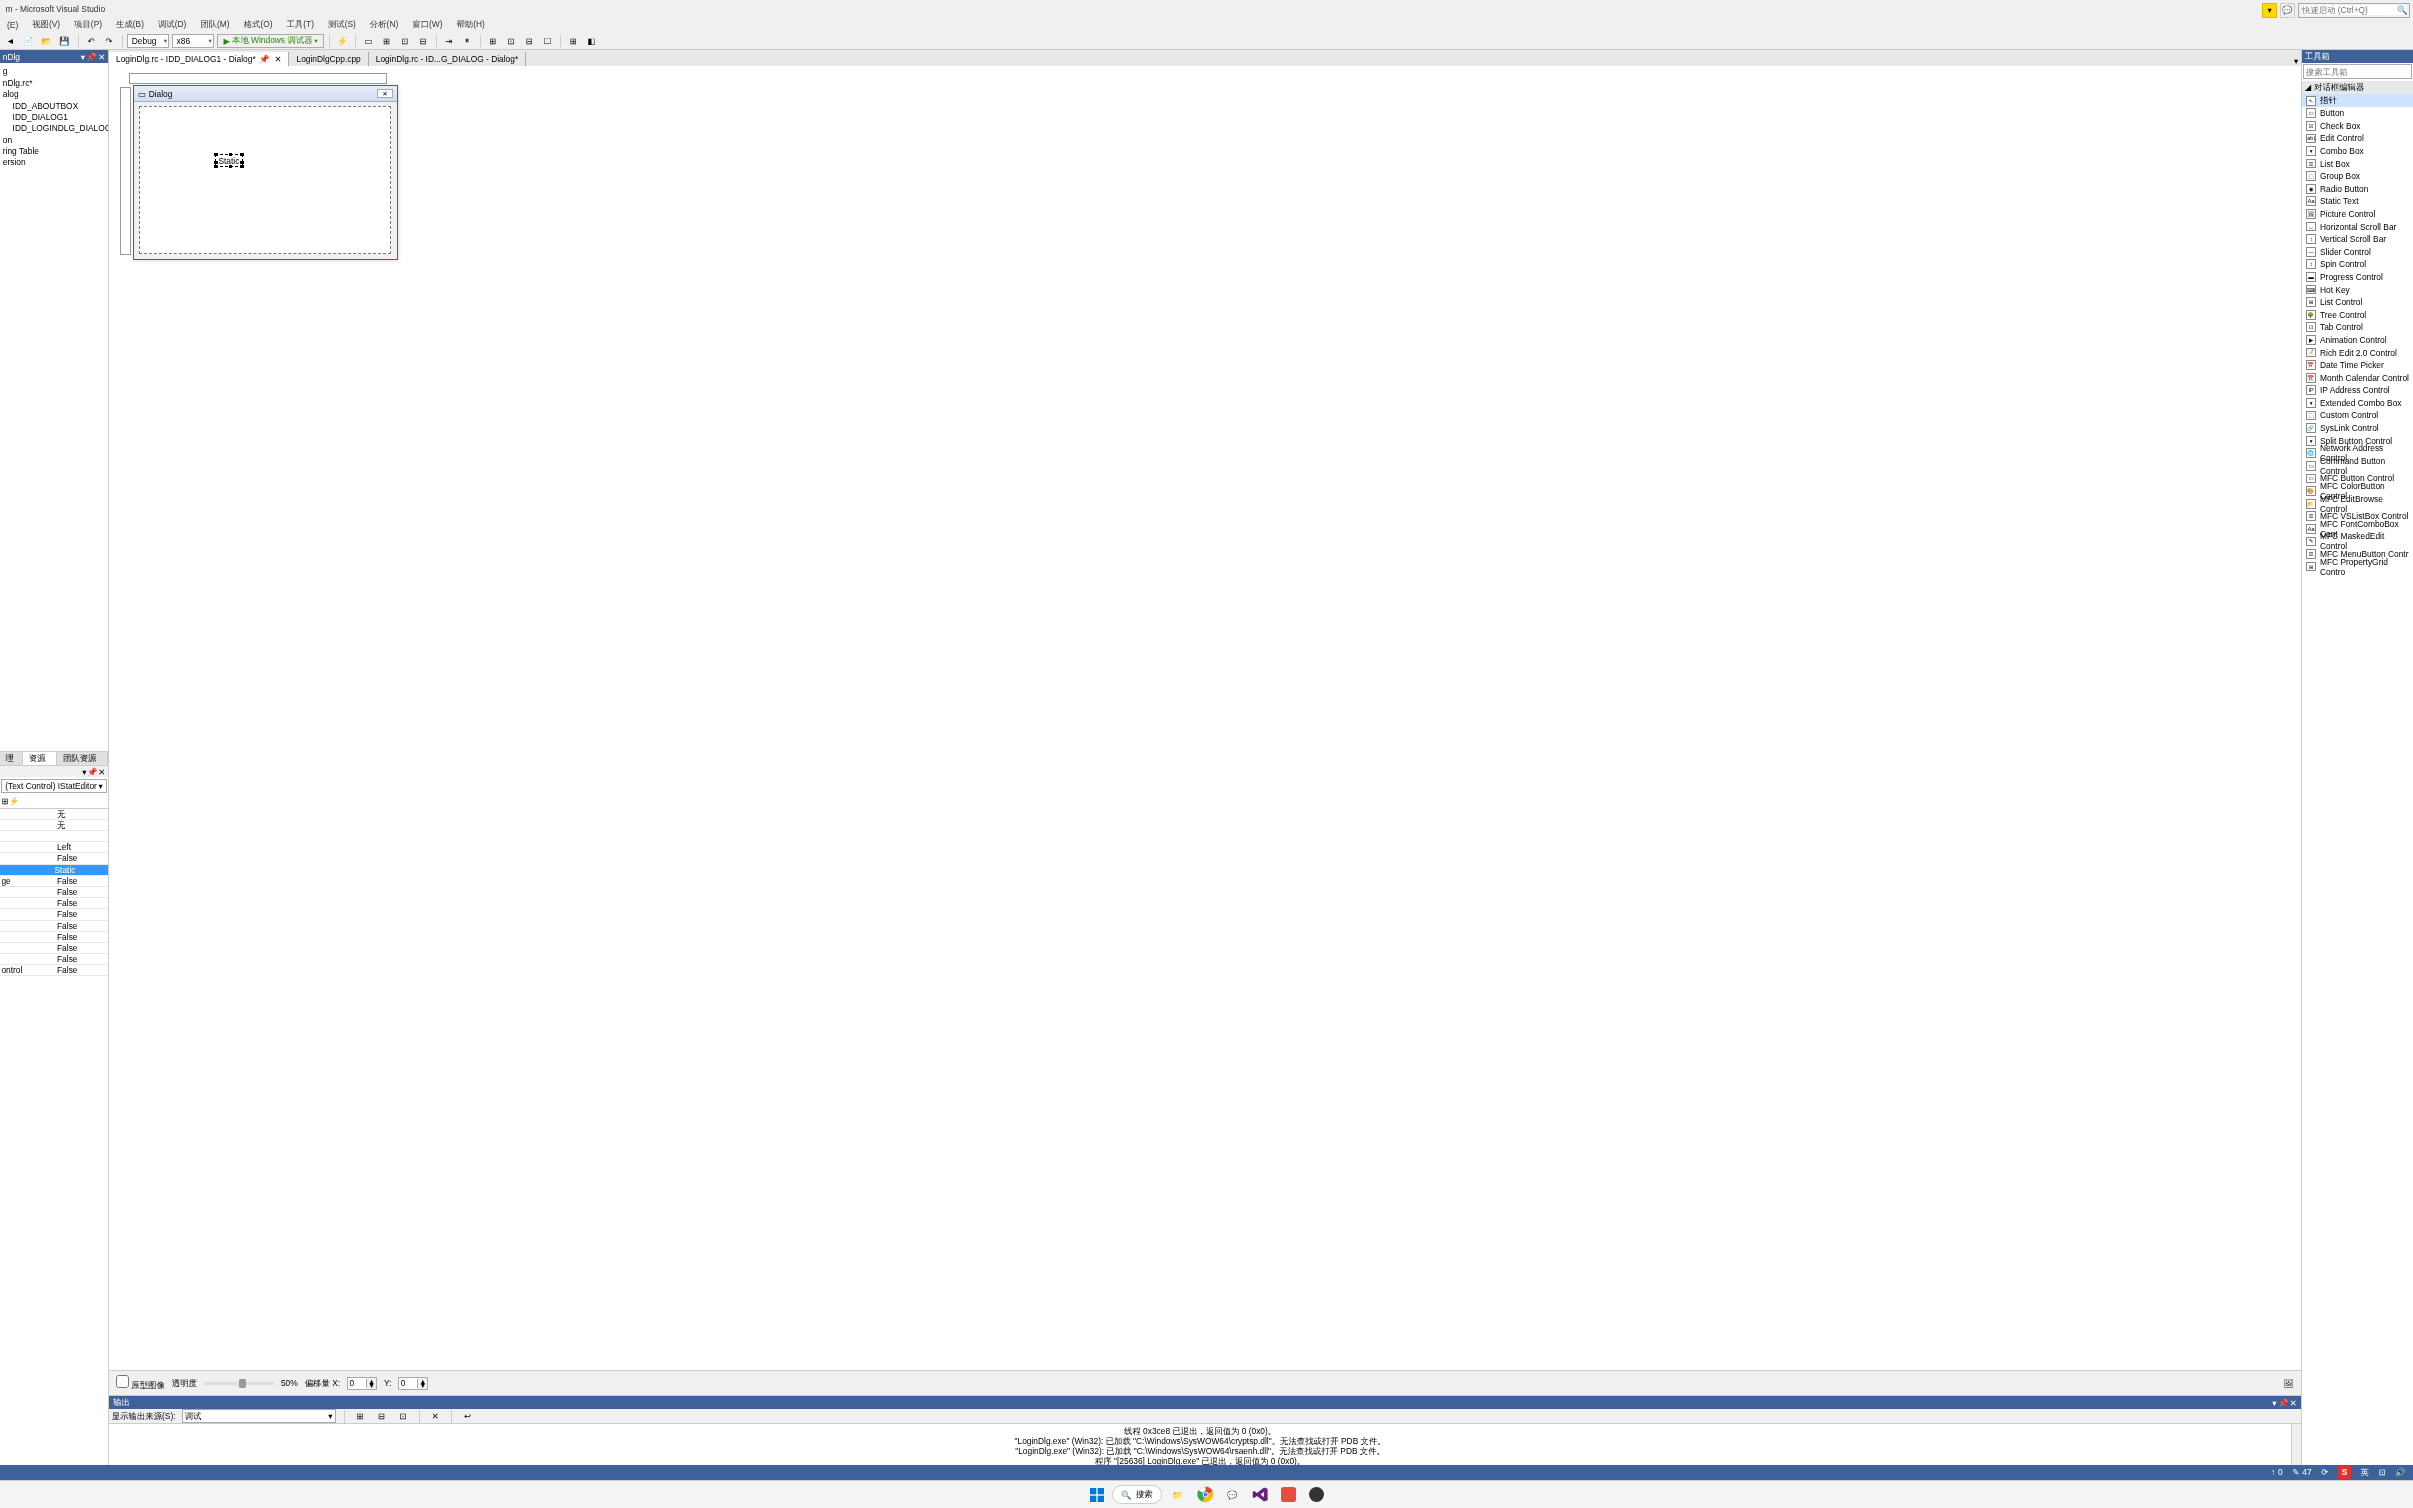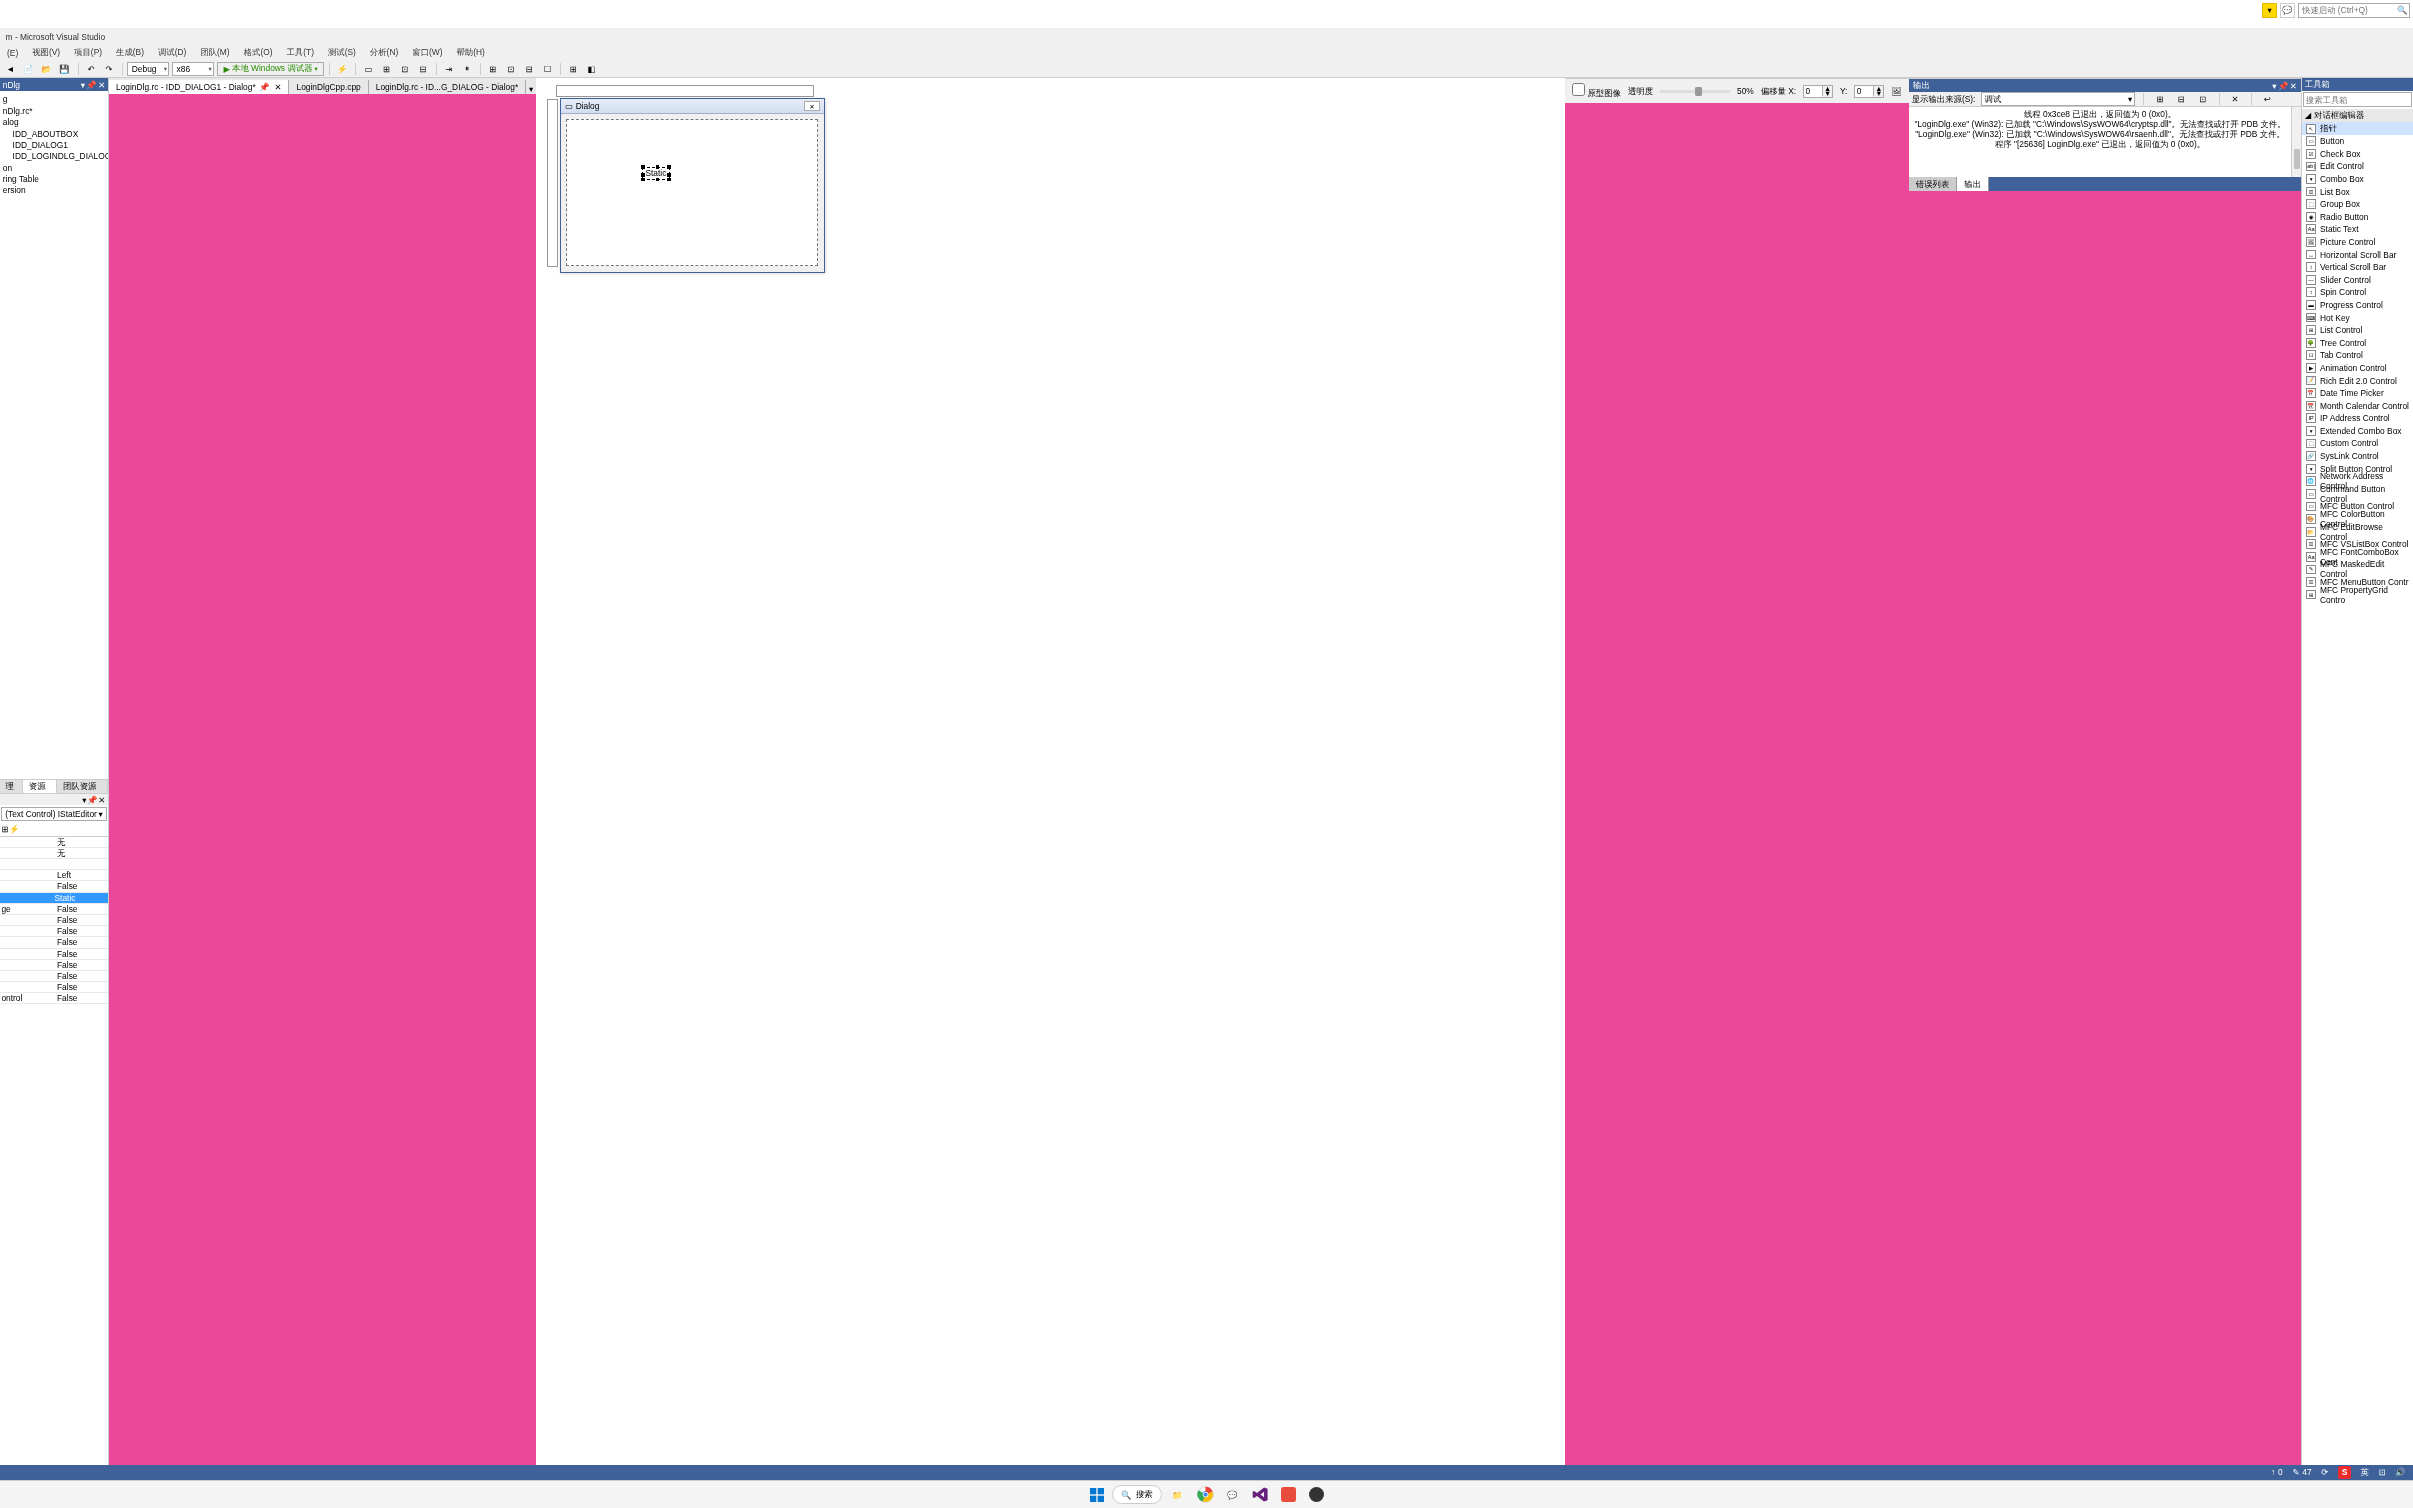--- a/index.html
+++ b/index.html
@@ -1,18 +1,18 @@
 <!DOCTYPE html>
 <html><head>
   <meta charset="utf-8">
   <style>
     * { margin: 0; padding: 0; box-sizing: border-box; font-family: "Microsoft YaHei", sans-serif; font-size: 8.4px; }
     body { background: #ffffff; width: 2413px; height: 1508px; overflow: hidden; position: relative; }
     
-    .title-bar { height: 17px; background: #f0f0f0; display: flex; align-items: center; padding-left: 5.6px; color: #333; margin-top: 28px; }
+    .title-bar { height: 17px; background: #f0f0f0; display: flex; align-items: center; padding-left: 5.6px; color: #333; }
     
     .menu-bar { height: 15.4px; background: #f0f0f0; display: flex; align-items: center; padding-left: 0; }
     .menu-item { padding: 0 7px; cursor: pointer; color: #333; }
     
     .top-right-search { position: absolute; top: 2.8px; right: 2.8px; display: flex; align-items: center; gap: 2.8px; }
     .yellow-flag { width: 15.4px; height: 15.4px; background: #ffd800; border: 0.7px solid #e5b800; display: flex; align-items: center; justify-content: center; }
     .feedback-icon { width: 15.4px; height: 15.4px; display: flex; align-items: center; justify-content: center; border: 0.7px solid #ccc; }
     .quick-launch { width: 112px; height: 15.4px; border: 0.7px solid #aaa; padding: 0 2.8px; position: relative; display: flex; align-items: center; }
     .quick-launch input { border: none; outline: none; width: 100%; }
     .search-btn { position: absolute; right: 1.4px; }
@@ -42,21 +42,21 @@
     .props-combo { border: 0.7px solid #aaa; padding: 1.4px 2.8px; background: #fff; margin: 1.4px; }
     .props-tools { display: flex; gap: 1.4px; padding: 1.4px; border-bottom: 0.7px solid #ccc; }
     .props-grid { flex: 1; overflow: auto; }
     .prop-row { display: flex; height: 11.2px; border-bottom: 0.7px solid #e8e8e8; }
     .prop-row.selected { background: #3399ff; color: #fff; }
     .prop-val { padding-left: 29px; flex: 1; }
     .prop-row.selected .prop-val { padding-left: 26.5px; }
     .prop-name-cell { width: 28px; padding-left: 1.4px; }
     .prop-desc { padding: 2.8px; border-top: 0.7px solid #ccc; }
     
-    .center-panel { flex: 1; background: #ec4899; display: flex; flex-direction: row; }
+    .center-panel { flex: 1; background: #bef264; display: flex; flex-direction: column; }
     .doc-tabs { height: 15.4px; background: #e8e8e8; display: flex; align-items: flex-end; }
     .doc-tab { padding: 2.1px 7px; background: #e8e8e8; cursor: pointer; display: flex; align-items: center; gap: 4.2px; font-size: 7.7px; border-right: 0.7px solid #aaa; }
     .doc-tab.active { background: #ffffff; }
     .doc-tabs .ctrl { margin-left: auto; padding: 0 2.8px; }
     
     .designer { flex: 1; background: #fff; position: relative; overflow: auto; padding: 7px 11.2px; }
     .ruler-h { height: 11.2px; width: 258px; background: #fff; border: 0.7px solid #999; position: relative; margin-left: 8.4px; margin-bottom: 1.4px; }
     .ruler-v { width: 11.2px; height: 168px; background: #fff; border: 0.7px solid #999; float: left; margin-right: 1.4px; margin-top: 1.4px; }
     .dialog-win { width: 265px; height: 175px; border: 0.7px solid #3d6198; background: #f0f0f0; box-shadow: 1.4px 1.4px 4.2px rgba(0,0,0,.2); position: relative; }
     .dialog-titlebar { height: 15.4px; background: linear-gradient(#e8eef8, #d0ddf0); border-bottom: 0.7px solid #aac; display: flex; align-items: center; padding: 0 4.2px; gap: 2.8px; }

